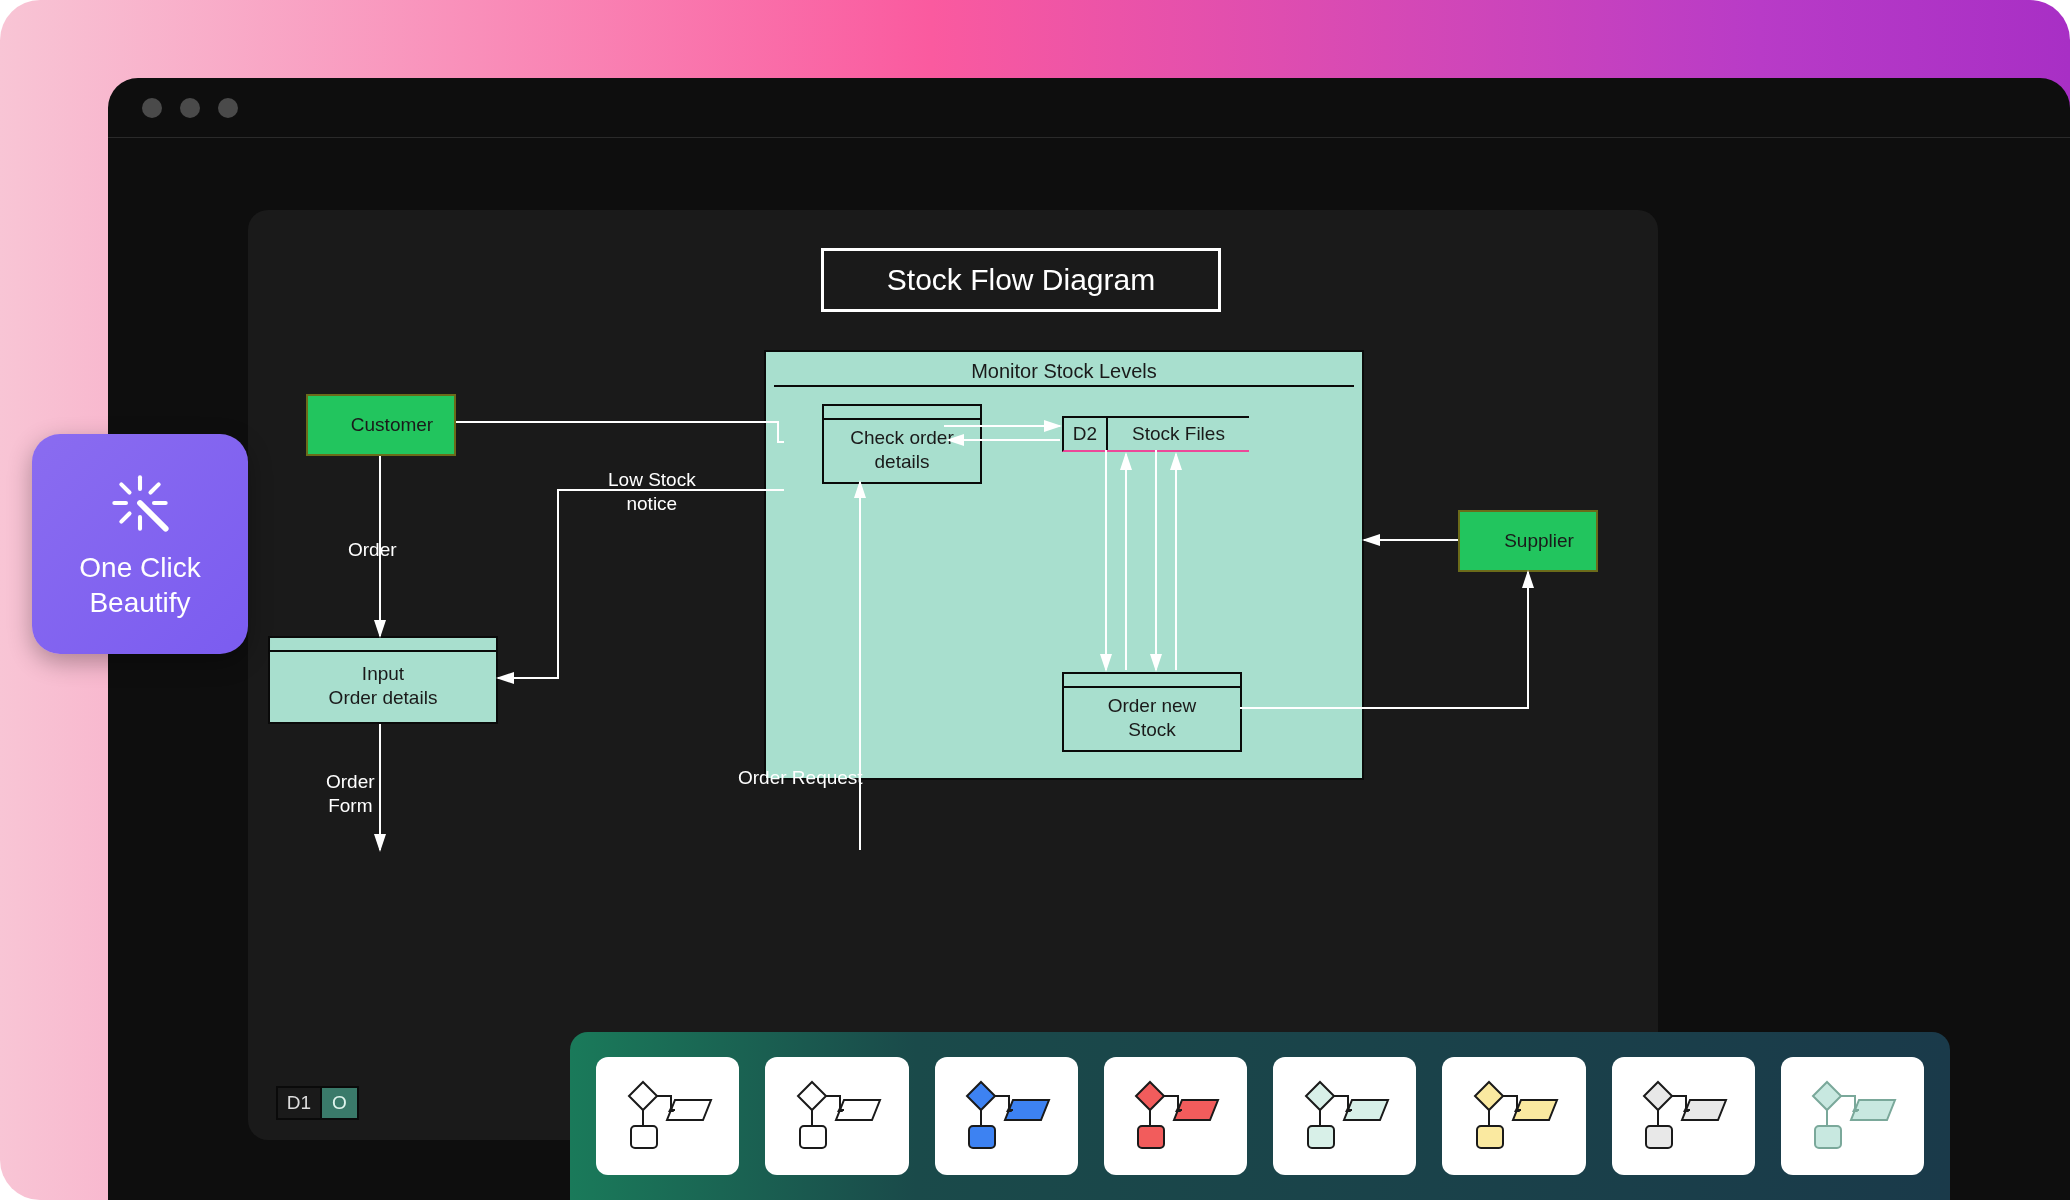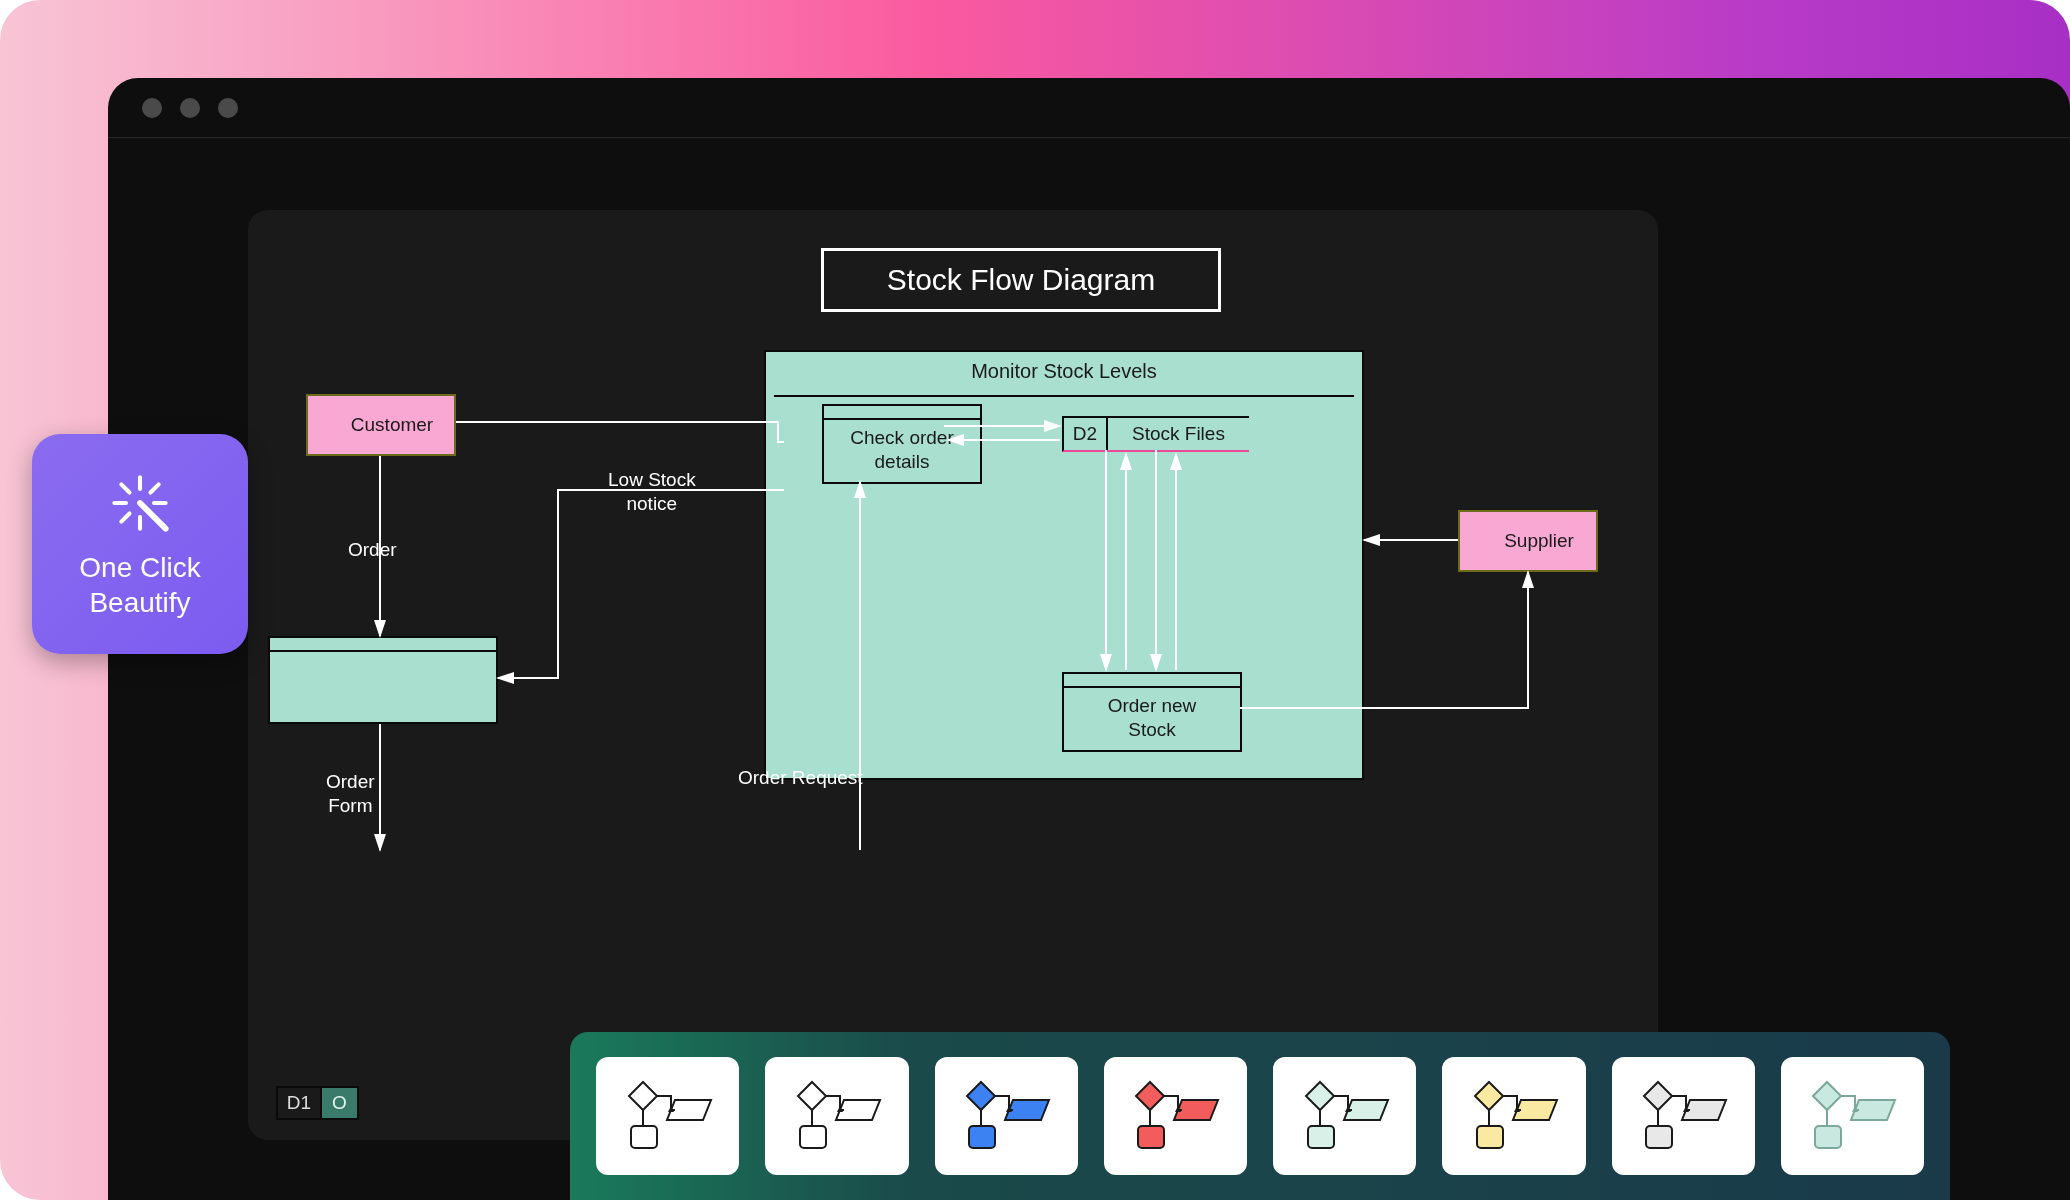--- a/index.html
+++ b/index.html
@@ -73,25 +73,25 @@
   background: #a8dfce;
   border: 2px solid #0a0a0a;
 }
 .monitor-header {
   position: absolute;
   top: 8px; left: 8px; right: 8px;
   text-align: center;
   color: #1a1a1a;
   font-size: 20px;
   border-bottom: 2px solid #0a0a0a;
-  padding-bottom: 12px;
+  padding-bottom: 2px;
 }
 .node {
   position: absolute;
-  background: #f9a8d4;
+  background: #22c55e;
   border: 2px solid #6b6b1a;
   display: flex;
   align-items: center;
   justify-content: center;
   text-align: center;
   color: #1a1a1a;
   font-size: 19px;
   padding-left: 22px;
 }
 .process-node {
@@ -269,20 +269,24 @@
     <div class="node" style="top:184px; left:58px; width:150px; height:62px;">
       <span>Customer</span>
     </div>
 
     <div class="node" style="top:300px; left:1210px; width:140px; height:62px;">
       <span>Supplier</span>
     </div>
 
     <div class="process-node" style="top:426px; left:20px; width:230px; height:88px;">
       <div class="p-head"></div>
+      <div class="p-body">
+        <span>Input</span>
+        <span>Order details</span>
+      </div>
     </div>
 
     <div class="edge-label" style="top:328px; left:100px;">Order</div>
     <div class="edge-label" style="top:258px; left:360px;">
       <span>Low Stock</span><br>
       <span>notice</span>
     </div>
     <div class="edge-label" style="top:556px; left:490px;">Order Request</div>
     <div class="edge-label" style="top:560px; left:78px;">
       <span>Order</span><br>

